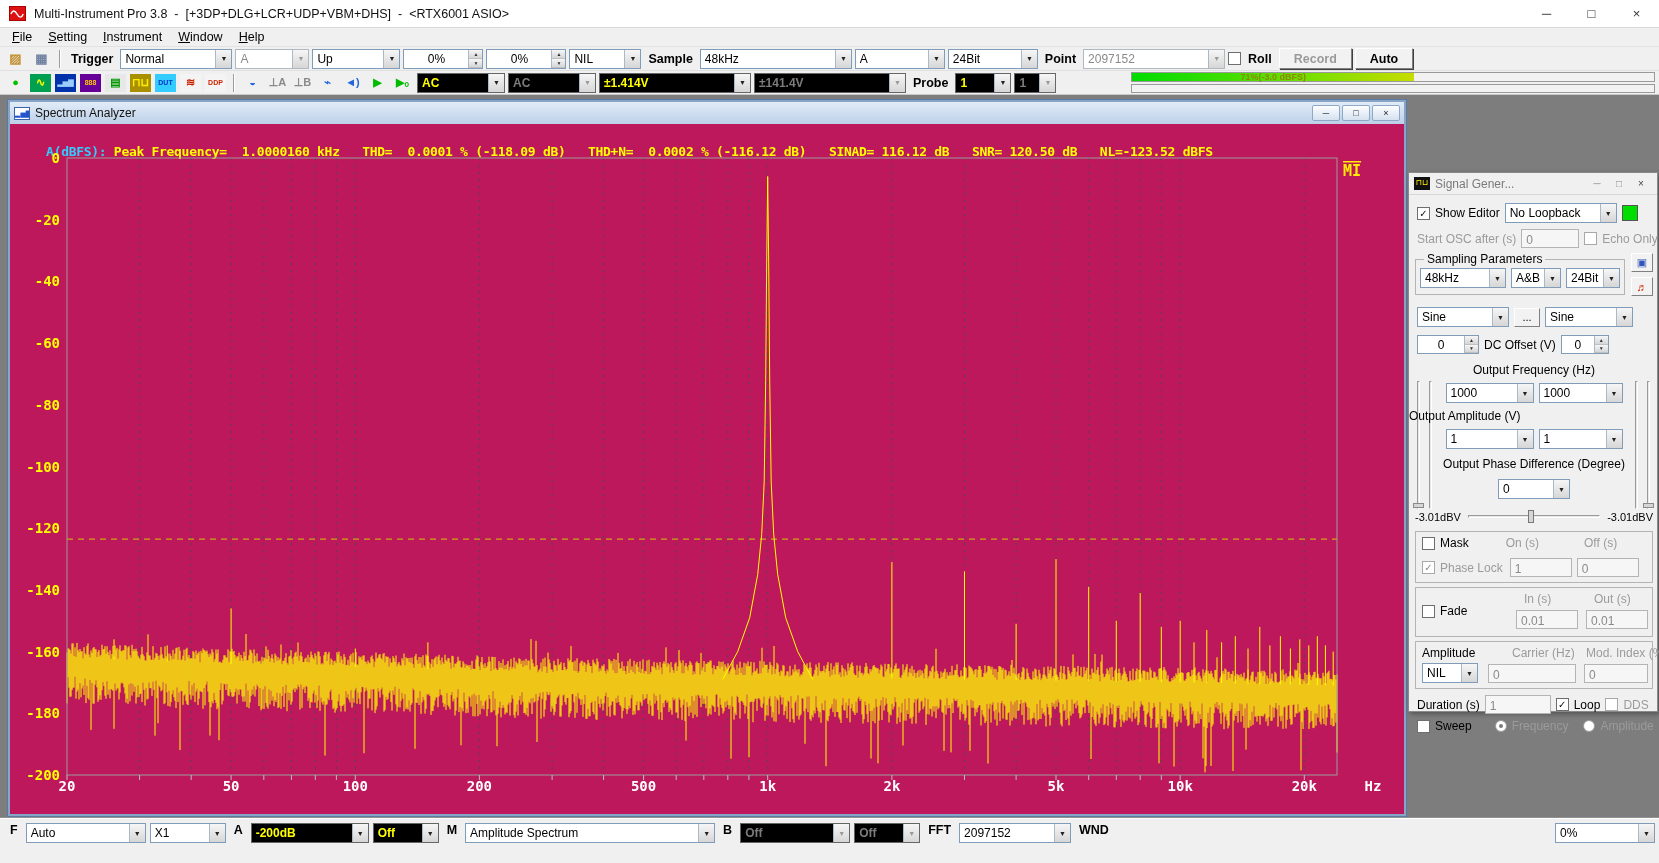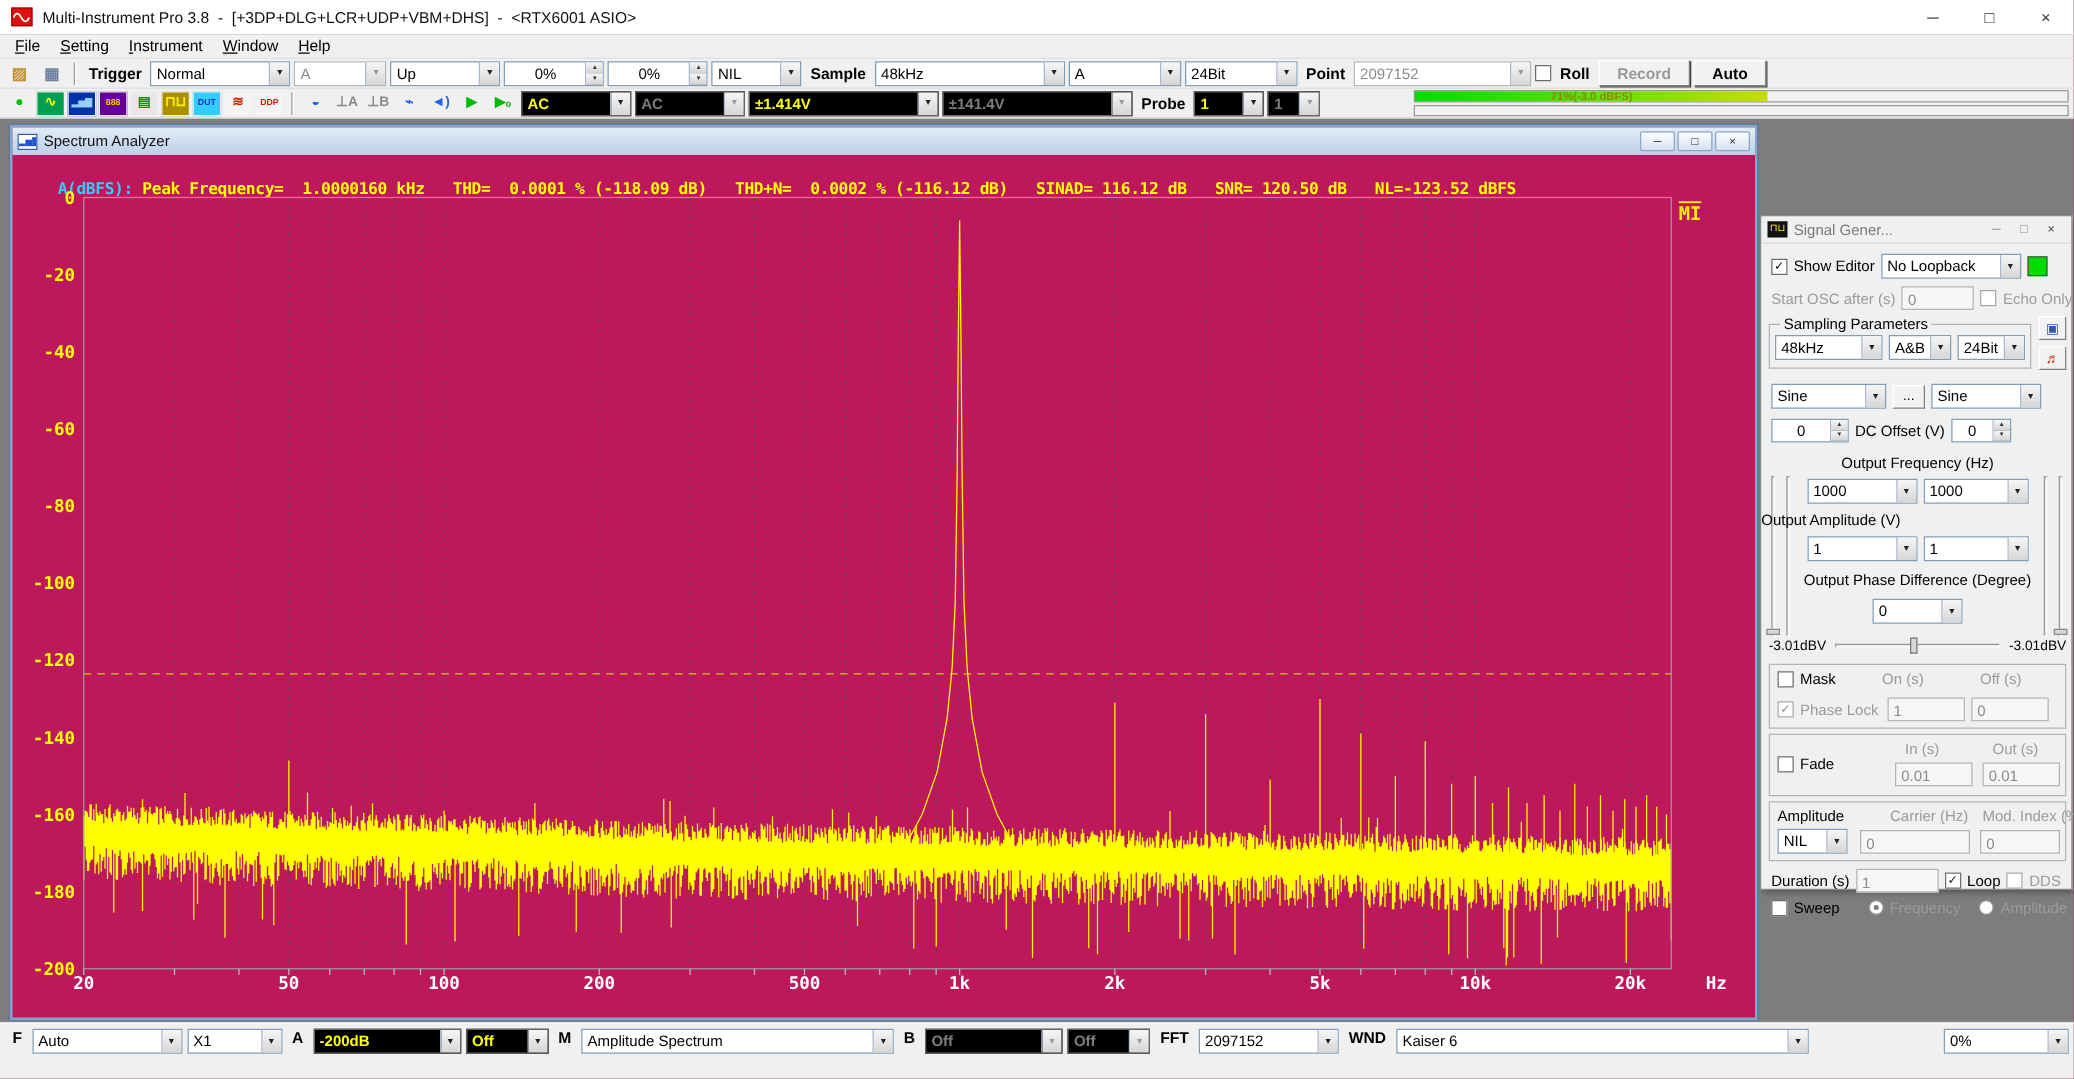--- a/index.html
+++ b/index.html
@@ -583,21 +583,17 @@
   <div class="combo dark dis" style="width:66px">
       <span class="txt">Off</span>
       <span class="arr">▼</span>
     </div>
   <span class="lbl">FFT</span>
   <div class="combo" style="width:112px">
       <span class="txt">2097152</span>
       <span class="arr">▼</span>
     </div>
   <span class="lbl">WND</span>
-  <div class="combo" style="width:330px">
-      <span class="txt">Kaiser 6</span>
-      <span class="arr">▼</span>
-    </div>
   <div class="combo" style="width:100px;margin-left:auto">
       <span class="txt">0%</span>
       <span class="arr">▼</span>
     </div>
 </div>
 
 </body></html>

